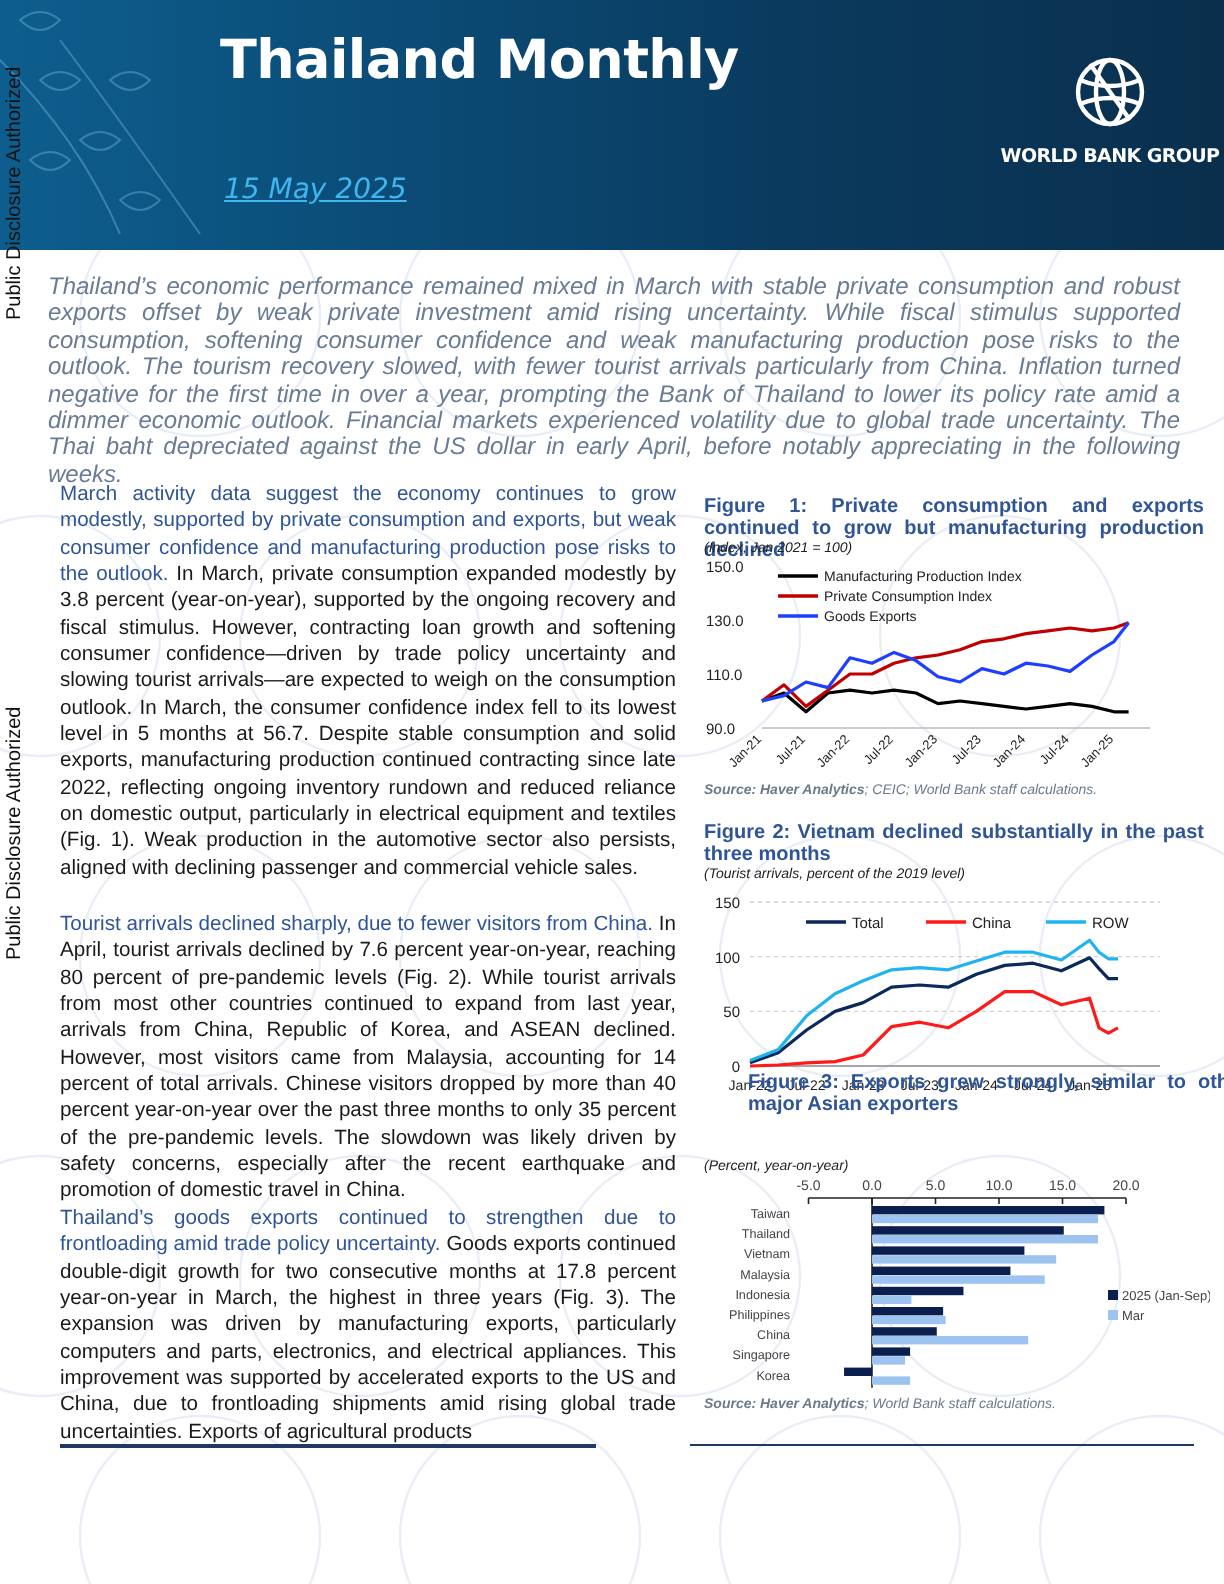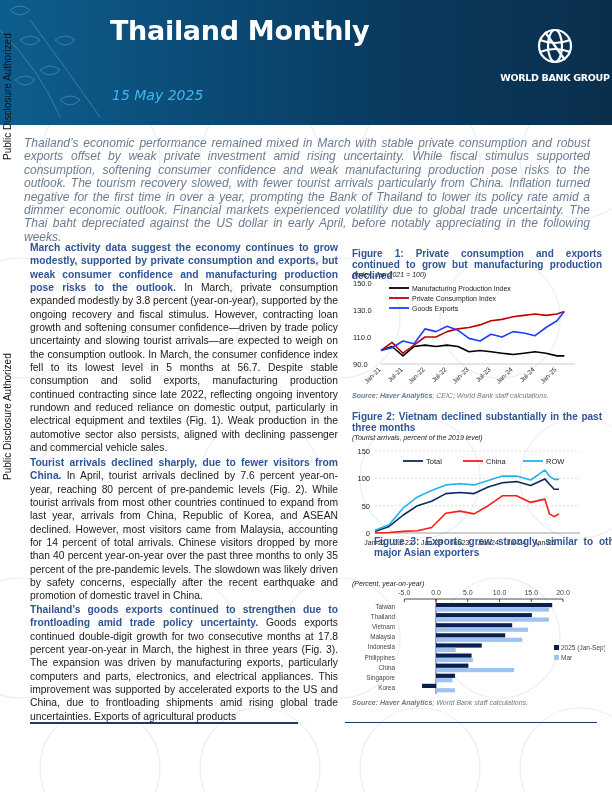--- a/index.html
+++ b/index.html
@@ -2,27 +2,27 @@
 <html><head>
 <meta charset="utf-8">
 <style>
   html, body { margin:0; padding:0; }
   body { width:612px; height:792px; position:relative; overflow:hidden; background:#ffffff; font-family:"Liberation Sans", sans-serif; color:#1a1a1a; }
   .bgpattern { position:absolute; left:0; top:118px; width:612px; height:674px; pointer-events:none; }
   .header { position:absolute; left:0; top:0; width:612px; height:125px;
     background: linear-gradient(90deg, #0d5e8e 0%, #0b4d78 30%, #0a3a5e 65%, #0a2f4d 100%); overflow:hidden; }
   .header .swirl { position:absolute; left:0; top:0; width:110px; height:117px; opacity:0.35; }
   .header .title { position:absolute; left:110px; top:14px; color:#ffffff; font-family:"DejaVu Sans", sans-serif; font-weight:bold; font-size:27px; line-height:34px; letter-spacing:-0.3px; }
-  .header .date { position:absolute; left:112px; top:87px; color:#3fb6ee; font-family:"DejaVu Sans", sans-serif; font-style:italic; font-size:14px; }
+  .header .date { position:absolute; left:112px; top:87px; color:#3fb6ee; font-family:"DejaVu Sans", sans-serif; font-style:italic; font-size:14px;text-decoration:underline; }
   .logo { position:absolute; left:500px; top:26px; width:110px; text-align:center; }
   .logo .lbl { color:#fff; font-family:"DejaVu Sans", sans-serif; font-weight:bold; font-size:9.5px; letter-spacing:-0.3px; margin-top:2px; }
   .vert { position:absolute; font-family:"Liberation Sans", sans-serif; font-size:10px; color:#111; white-space:nowrap; transform-origin:left top; transform:rotate(-90deg); }
   .intro { position:absolute; left:24px; top:137px; width:566px; font-style:italic; font-size:12px; line-height:13.4px; color:#6a7c94; text-align:justify; }
   .col { position:absolute; left:30px; width:308px; font-size:10.3px; line-height:13.35px; text-align:justify; color:#1a1a1a; }
-  .col b.h { color:#2f5596; font-weight:bold; }
+  .col b.h { color:#2f5596; font-weight:normal; }
   .rule { position:absolute; left:30px; top:722px; width:268px; height:1.5px; background:#1f3864; }
   .rule2 { position:absolute; left:345px; top:722px; width:252px; height:1px; background:#1f3864; }
   .footer { position:absolute; left:368px; top:806px; font-size:10px; color:#1a1a1a; letter-spacing:0.1px;font-weight:bold; }
   .fig-title { position:absolute; left:352px; width:250px; color:#2f5596; font-weight:bold; font-size:10px; line-height:11px; text-align:justify; }
   .fig-sub { position:absolute; left:352px; font-style:italic; font-size:7px; color:#222; }
   .fig-src { position:absolute; left:352px; font-style:italic; font-size:7px; color:#6b7a8a; }
   .fig-src b { font-weight:bold; }
   svg text { font-family:"Liberation Sans", sans-serif; }
 </style>
 </head>

